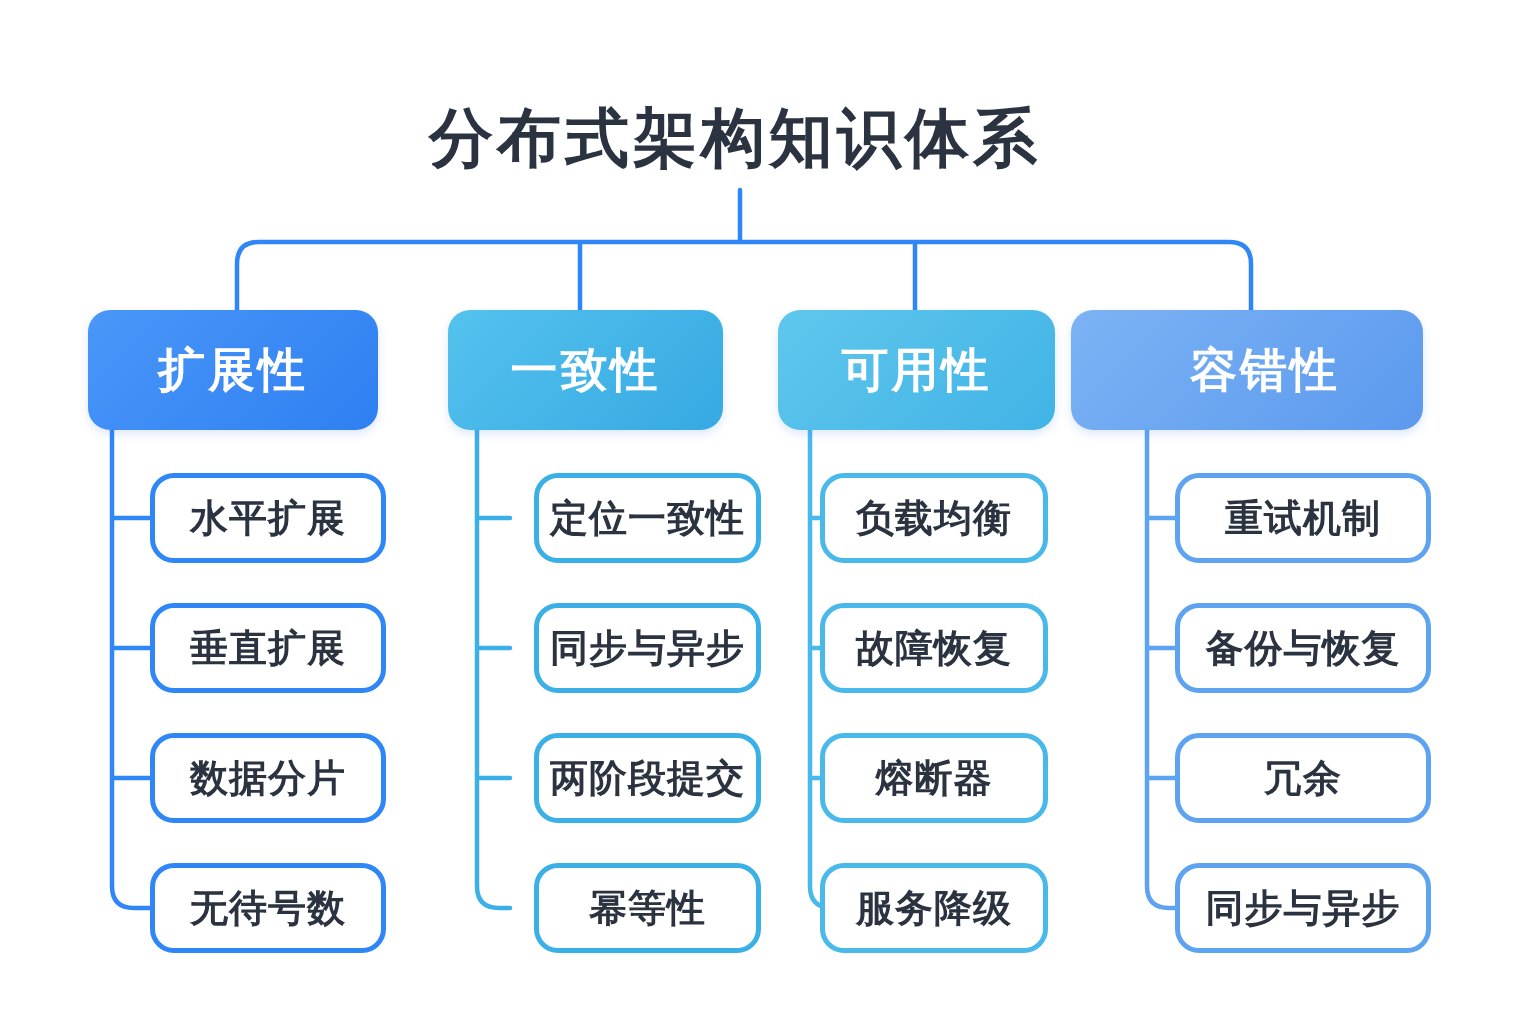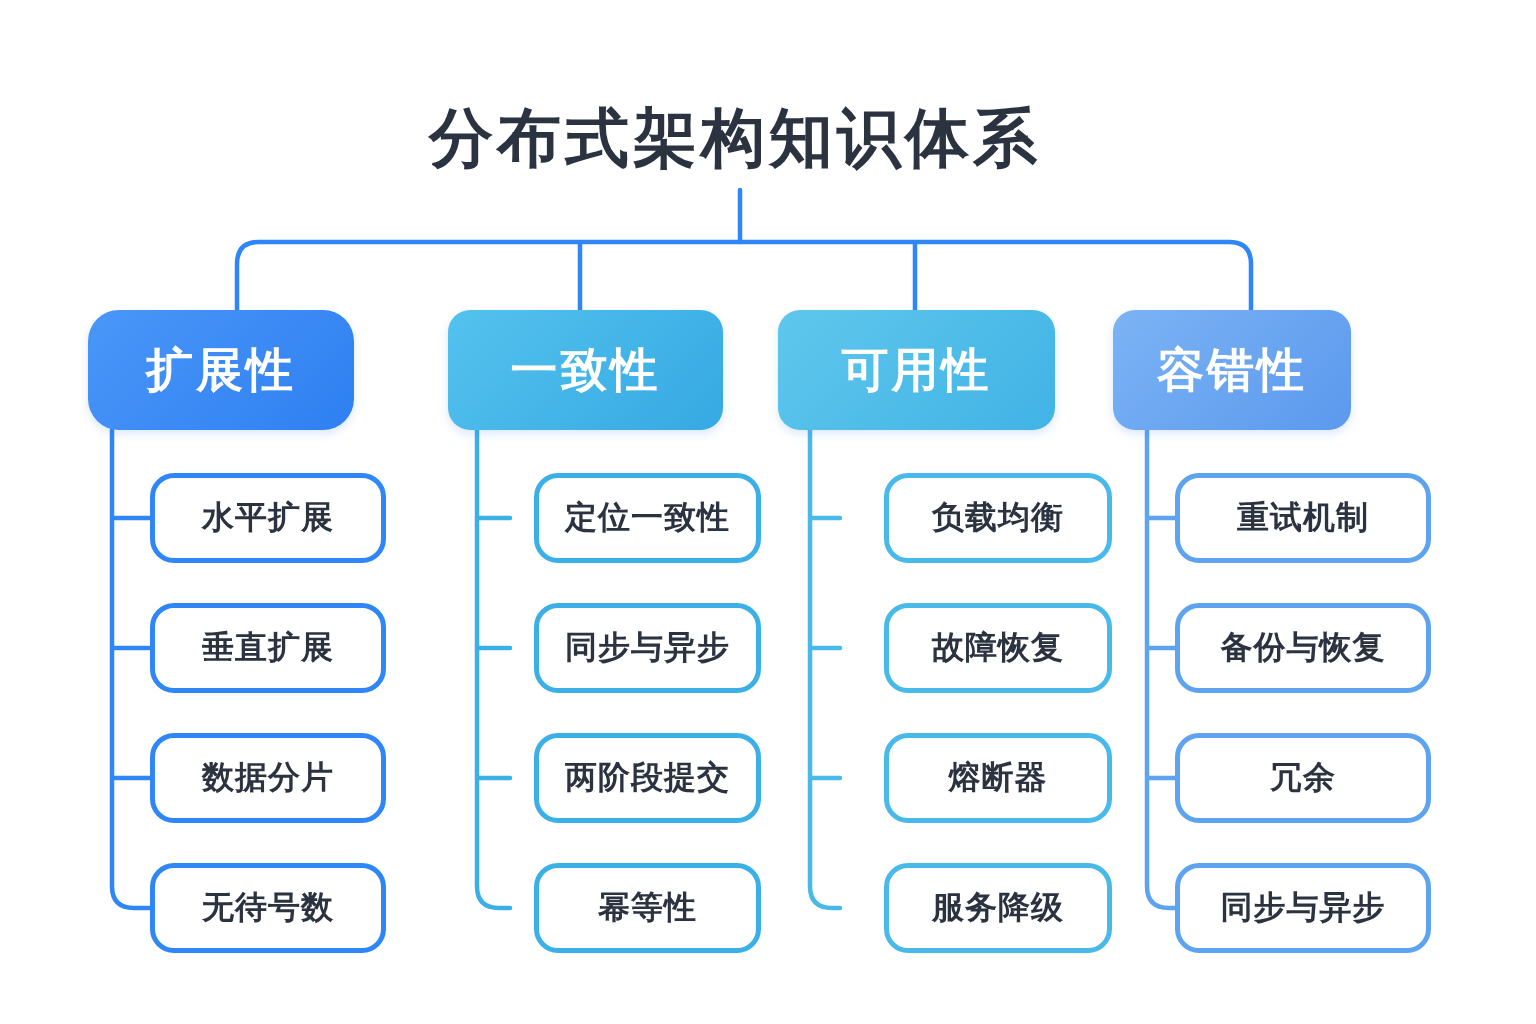--- a/index.html
+++ b/index.html
@@ -33,31 +33,31 @@
     color:#ffffff;font-size:47px;font-weight:800;letter-spacing:3px;
     background:linear-gradient(135deg,var(--g1,#4a97f8),var(--g2,#2e7ff2));
     box-shadow:0 4px 10px rgba(60,130,240,0.18);
   }
   .child-node{
     position:absolute;height:90px;
     background:#ffffff;
     border:5px solid var(--lc,#2f86f7);
     border-radius:24px;
     display:flex;align-items:center;justify-content:center;
-    color:#2b3240;font-size:32px;font-weight:700;letter-spacing:1px;
+    color:#2b3240;font-size:38px;font-weight:700;letter-spacing:1px;
     box-sizing:border-box;
   }
   
-  #col0 .branch-header{left:88px;width:266px;border-radius:31px;}
+  #col0 .branch-header{left:88px;width:290px;}
   #col1 .branch-header{left:448px;width:275px;}
   #col2 .branch-header{left:778px;width:277px;}
-  #col3 .branch-header{left:1113px;width:238px;}
+  #col3 .branch-header{left:1071px;width:316px;padding-left:36px;}
   #col0 .child-node{left:150px;width:236px;}
   #col1 .child-node{left:510px;width:227px;margin-left:24px;}
-  #col2 .child-node{left:884px;width:228px;}
+  #col2 .child-node{left:820px;width:228px;}
   #col3 .child-node{left:1175px;width:256px;}
   .row0{top:473px;} .row1{top:603px;} .row2{top:733px;} .row3{top:863px;}
 </style>
 </head>
 <body style="background: rgb(255, 255, 255);">
 
 <h1 class="page-title" style="color: rgb(43, 50, 64);">分布式架构知识体系</h1>
 
 <svg class="connectors" viewBox="0 0 1536 1024" aria-hidden="true">
   <path class="top-path" d="M740 190 V242"></path>

